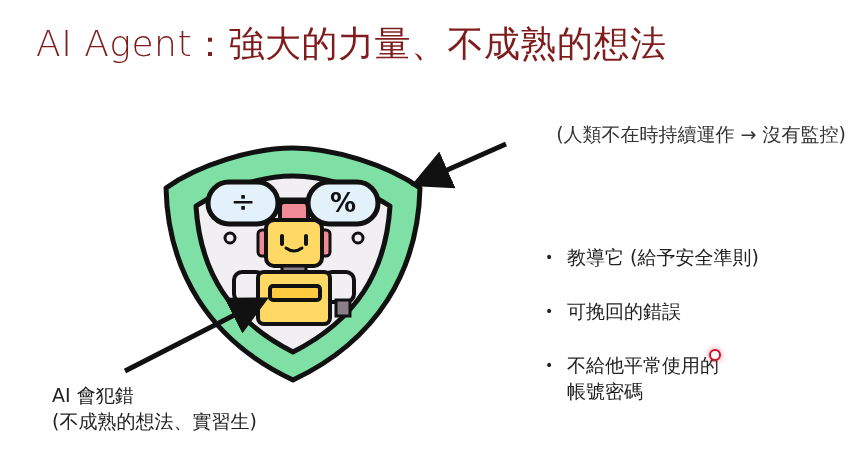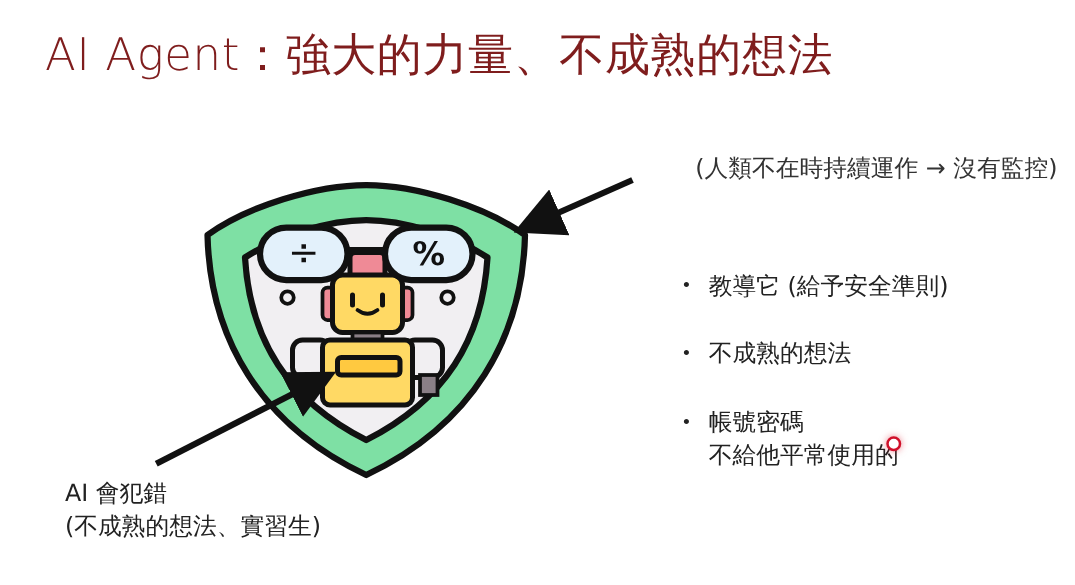--- a/index.html
+++ b/index.html
@@ -4,21 +4,21 @@
 <style>
   html,body{margin:0;padding:0;background:#ffffff;}
   body{width:860px;height:468px;position:relative;overflow:hidden;font-family:"DejaVu Sans","Liberation Sans",sans-serif;color:#222;}
   .title{position:absolute;left:36px;top:20px;font-size:36px;color:#7f1d1d;letter-spacing:0.5px;white-space:nowrap;font-weight:300;}
   .subtitle{position:absolute;right:14px;top:74px;font-size:19px;color:#333;white-space:nowrap;margin-top:48px;}
   .shield-wrap{position:absolute;left:158px;top:140px;width:270px;height:245px;}
   .note{position:absolute;font-size:19px;color:#222;line-height:26px;}
   .note-env{left:520px;top:136px;width:270px;}
   .note-ai{left:36px;top:382px;width:260px;margin-left:16px;}
   .bullets{position:absolute;left:545px;top:216px;margin:0;padding:0;list-style:none;}
-  .bullets li{position:relative;padding-left:22px;font-size:19px;line-height:26px;color:#222;}
+  .bullets li{position:relative;padding-left:22px;font-size:19px;line-height:26px;color:#222;margin-top:28px;}
   .bullets li::before{content:"•";position:absolute;left:0;top:0;font-size:14px;}
   .b1{margin-top:0;}
   .b2{margin-top:28px;}
   .b3{margin-top:29px;width:220px;}
   .cursor-dot{position:absolute;left:709px;top:349px;width:8px;height:8px;border-radius:50%;border:2px solid #d0102a;background:#fff;box-shadow:0 0 6px rgba(220,20,40,0.5);}
   svg{display:block;}
 </style>
 </head>
 <body>
 
@@ -72,24 +72,24 @@
   </defs>
   <line x1="506" y1="144" x2="420" y2="182" stroke="#111" stroke-width="5" marker-end="url(#ah)"></line>
   <line x1="125" y1="371" x2="260" y2="302" stroke="#111" stroke-width="5" marker-end="url(#ah)"></line>
 </svg>
 
 <div class="note note-env">
 </div>
 
 <ul class="bullets">
   <li class="b1">教導它 (給予安全準則)</li>
-  <li class="b2">不成熟的想法</li>
+  <li class="b2">可挽回的錯誤</li>
   <li class="b3">
+    <div>不給他平常使用的</div>
     <div>帳號密碼</div>
-    <div>不給他平常使用的</div>
   </li>
 </ul>
 
 <div class="note note-ai">
   <div>AI 會犯錯</div>
   <div>(不成熟的想法、實習生)</div>
 </div>
 
 <div class="cursor-dot"></div>
 

